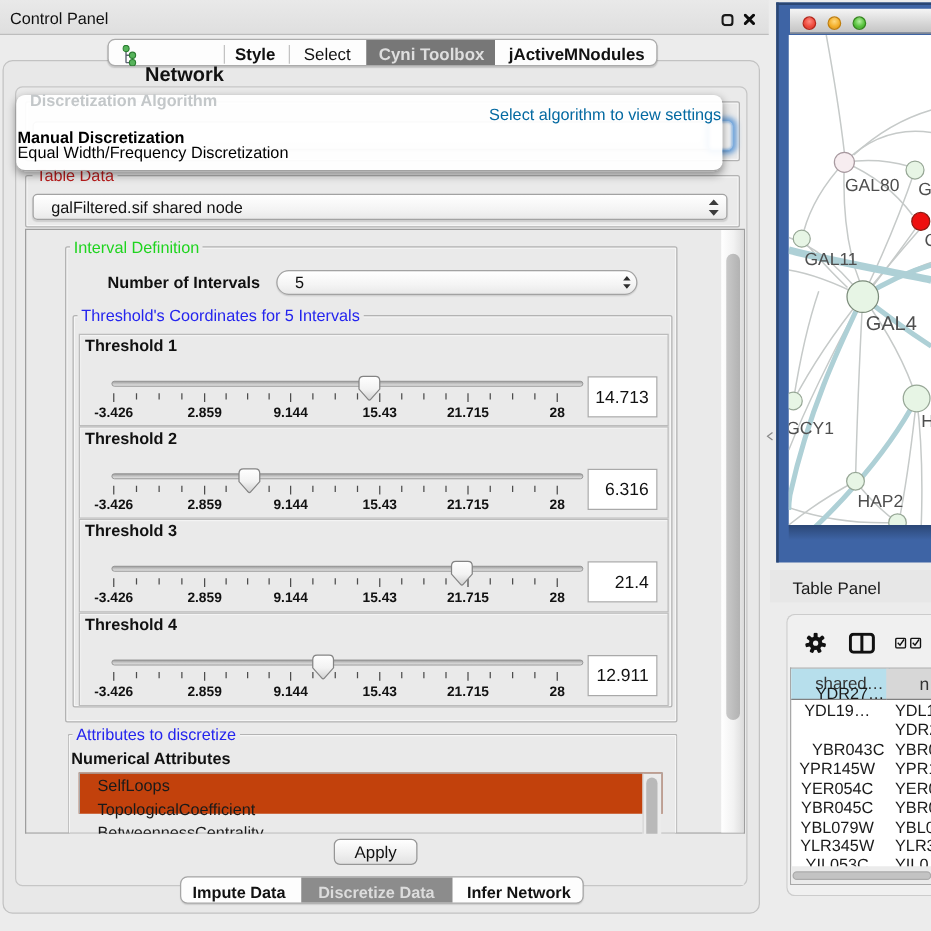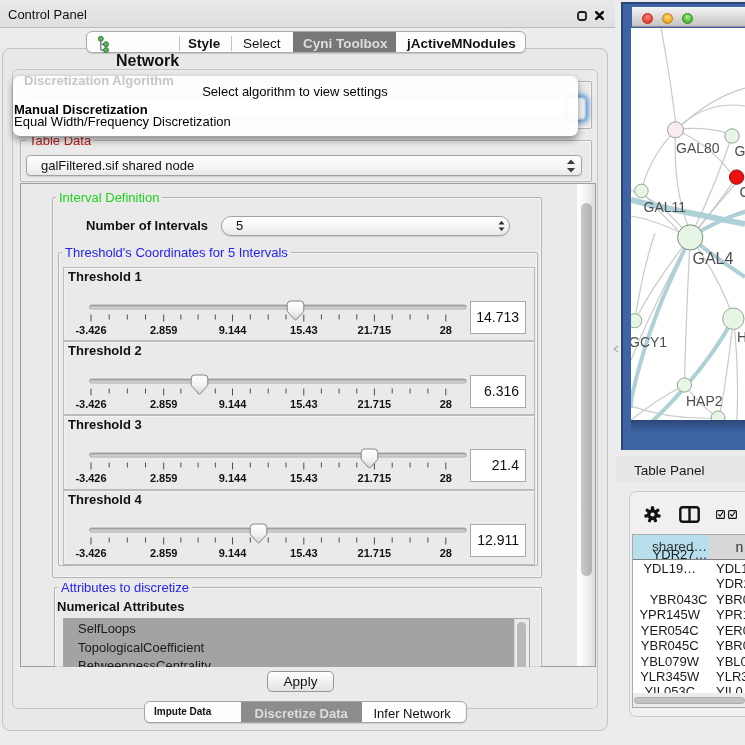--- a/index.html
+++ b/index.html
@@ -183,40 +183,40 @@
     <text x="382.8" y="66.5" text-anchor="middle" font-size="11" font-weight="bold" fill="#111" font-family="Liberation Sans, sans-serif">28</text>
     <g transform="translate(195.5,0)">
       <path d="M-8.3,37.6 Q-8.3,34 -4.8,34 L4.8,34 Q8.3,34 8.3,37.6 L8.3,44.3 L1,52.5 Q0,53.6 -1,52.5 L-8.3,44.3 Z" fill="url(#thm489)" stroke="#848484" stroke-width="1"></path>
     </g>
 </svg>
 <div class="abs vbox" style="left:470px;top:524.0px">12.911</div>
 
 <div class="abs grp" style="left:54px;top:587px;width:488px;height:80px;border-bottom:none"></div>
 <div class="abs gtitle" style="left:58px;top:581px;color:#2424ee">Attributes to discretize</div>
 <div class="abs bold13" style="left:57px;top:599px">Numerical Attributes</div>
-<div class="abs" style="left:63px;top:618px;width:467px;height:49px;background:#a3a3a3;border:1px solid #a8a8a8;border-bottom:none">
+<div class="abs" style="left:63px;top:618px;width:467px;height:33px;background:#c2410c;border:1px solid #a8a8a8;border-bottom:none">
   <div style="font-size:13px;color:#1a1a1a;padding:1px 0 0 14px;line-height:18.6px">SelfLoops<br>TopologicalCoefficient<br>BetweennessCentrality</div>
   <div class="abs" style="right:0;top:0;width:15px;height:49px;background:#ececec;border-left:1px solid #d5d5d5"></div>
     <div class="abs" style="right:3.5px;top:3px;width:8.5px;height:46px;background:#b9b9b9;border-radius:5px 5px 0 0"></div>
 </div>
 
 <div class="abs" style="left:21px;top:667px;width:574px;height:41px;background:#eaeaea"></div>
 
 <div class="abs" style="left:267px;top:671px;width:67px;height:21px;background:linear-gradient(#ffffff,#f0f0f0 55%,#e2e2e2);border:1px solid #969696;border-radius:5px;text-align:center;font-size:13.5px;line-height:19px;color:#111">Apply</div>
 
 <div class="abs" style="left:144px;top:701px;width:323px;height:22px;background:#fdfdfd;border:1px solid #a5a5a5;border-radius:6px;box-shadow:0 1px 1px rgba(0,0,0,0.12)">
-  <div class="abs" style="left:9px;top:4px;font-size:10px;font-weight:bold;color:#111">Impute Data</div>
+  <div class="abs" style="left:9px;top:4px;font-size:13px;font-weight:bold;color:#111">Impute Data</div>
   <div class="abs" style="left:95.7px;top:0;width:121.3px;height:20px;background:#8c8c8c"></div>
   <div class="abs" style="left:109.5px;top:4px;font-size:13px;font-weight:bold;color:#dcdcdc">Discretize Data</div>
-  <div class="abs" style="left:228.5px;top:4px;font-size:13px;font-weight:normal;color:#111">Infer Network</div>
+  <div class="abs" style="left:228.5px;top:4px;font-size:13px;font-weight:bold;color:#111">Infer Network</div>
 </div>
 
 <div class="abs" style="left:13px;top:76px;width:564.5px;height:61px;background:rgba(255,255,255,0.94);border-radius:7px;box-shadow:0 3px 7px rgba(0,0,0,0.42);border-bottom:1px solid rgba(70,70,70,0.5)"></div>
 <div class="abs" style="left:24px;top:72.5px;font-size:13px;font-weight:bold;color:#c3c7c9">Discretization Algorithm</div>
-<div class="abs" style="left:13px;top:83.5px;width:564px;text-align:center;font-size:13px;color:#000000">Select algorithm to view settings</div>
+<div class="abs" style="left:13px;top:83.5px;width:564px;text-align:right;font-size:13px;color:#0369a1">Select algorithm to view settings</div>
 <div class="abs" style="left:14px;top:101.5px;font-size:13px;font-weight:bold;color:#000">Manual Discretization</div>
 <div class="abs" style="left:14px;top:114px;font-size:13px;color:#000">Equal Width/Frequency Discretization</div>
 
 <svg class="abs" style="left:613px;top:345px" width="6" height="8" viewBox="0 0 6 8">
     <path d="M5,1 L1,4 L5,7" stroke="#8a8a8a" stroke-width="1" fill="none"></path>
   </svg>
 
 <div class="abs" style="left:621px;top:2px;width:124px;height:448px;background:#3e64a5;border-top:2px solid #2a4673;border-left:2px solid #2a4673"></div>
 <div class="abs" style="left:631px;top:419.5px;width:114px;height:12px;background:linear-gradient(rgba(20,35,60,0.45),rgba(20,35,60,0))"></div>
 <div class="abs" style="left:631.5px;top:6.5px;width:113.5px;height:20px;background:linear-gradient(#f5f5f5,#d2d2d2 70%,#c5c5c5);border-bottom:1px solid #909090"></div>

